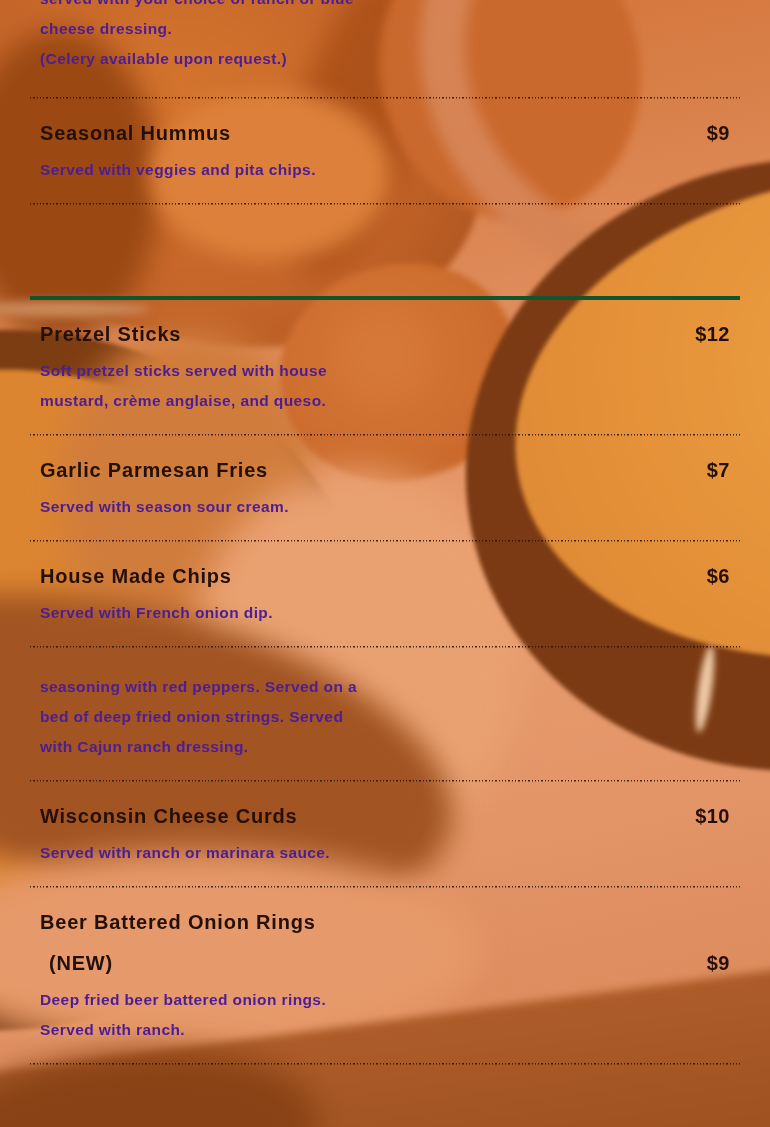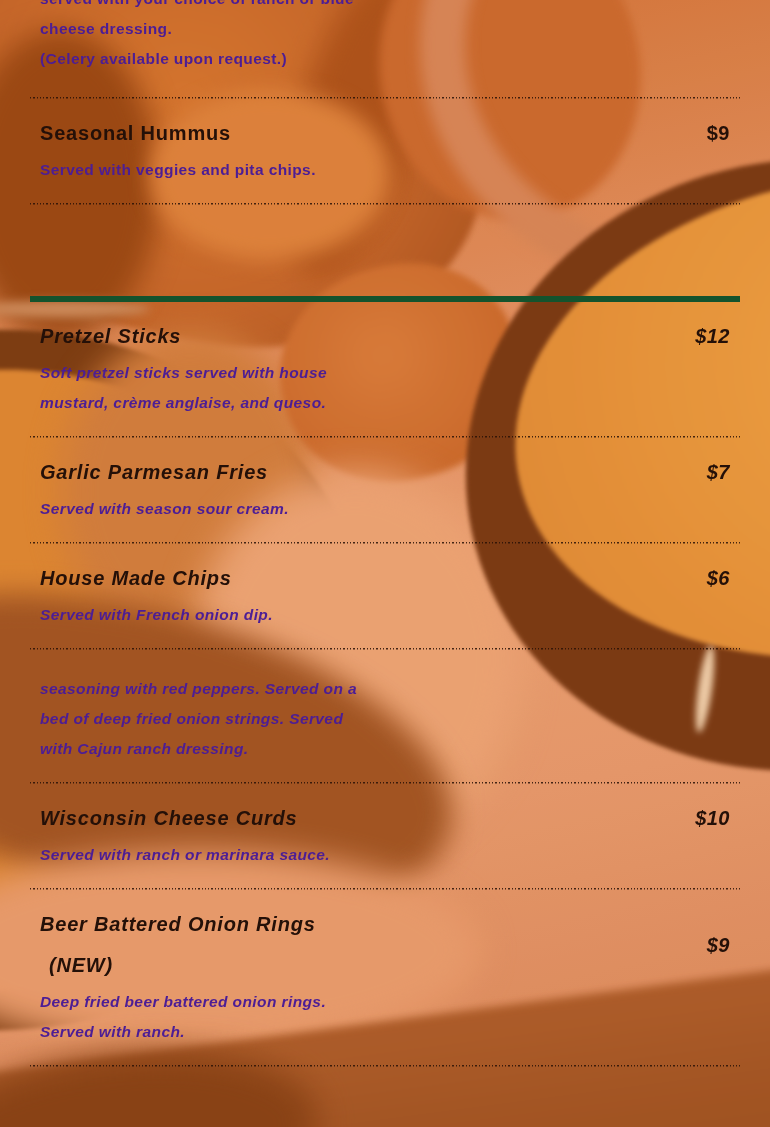--- a/index.html
+++ b/index.html
@@ -33,25 +33,25 @@
   .cheese-right{position:absolute;left:55px;top:26px;right:-80px;bottom:105px;border-radius:50%;
     background:radial-gradient(circle at 55% 40%,#f0a845 0%,#e4943a 70%,#dd8c34 100%);}
   .rim-highlight{left:698px;top:645px;width:14px;height:88px;border-radius:50%;background:#efd7b5;transform:rotate(8deg);filter:blur(3px);}
   .bottom-band{left:-60px;top:948px;width:1000px;height:330px;transform-origin:top right;transform:rotate(-7.5deg);
     background:linear-gradient(180deg,#a85c2a 0%,#9a5222 40%,#8f4b1d 100%);filter:blur(4px);}
   .bottom-corner{left:-100px;top:1055px;width:420px;height:180px;border-radius:50%;background:#7f3e13;transform:rotate(-8deg);filter:blur(16px);}
   .tint{inset:0;background:rgba(210,100,40,0.12);}
   
   .menu{position:absolute;left:30px;top:0;width:710px;z-index:5;color:#241008;}
   .menu-section{display:block;}
-  .solid-top{border-top:6px solid #14532d;font-style:italic;}
+  .solid-top{border-top:4px solid #14532d;}
   .section-gap{height:91px;}
   .menu-item{padding:18px 0 18px 10px;}
   .menu-item.intro{margin-top:-22px;padding-top:0;padding-bottom:23px;}
-  .head{display:flex;justify-content:space-between;align-items:center;padding-right:10px;}
+  .head{display:flex;justify-content:space-between;align-items:flex-end;padding-right:10px;}
   .iname{font-size:20px;font-weight:700;letter-spacing:0.8px;line-height:32px;}
   .iname-line2{display:block;padding-left:9px;margin-top:9px;}
   .price{font-size:20px;font-weight:700;letter-spacing:0.5px;line-height:32px;white-space:nowrap;}
   .desc{margin-top:6px;}
   .dline{display:block;font-size:15.5px;font-weight:700;letter-spacing:0.4px;line-height:30px;color:#4c1d95;}
   .divider{height:2px;background-image:repeating-linear-gradient(90deg,rgba(40,16,5,0.85) 0 1.3px,transparent 1.3px 3.3px);background-size:100% 1.5px;background-repeat:no-repeat;background-position:0 0;}
 </style>
 </head>
 <body>
 

